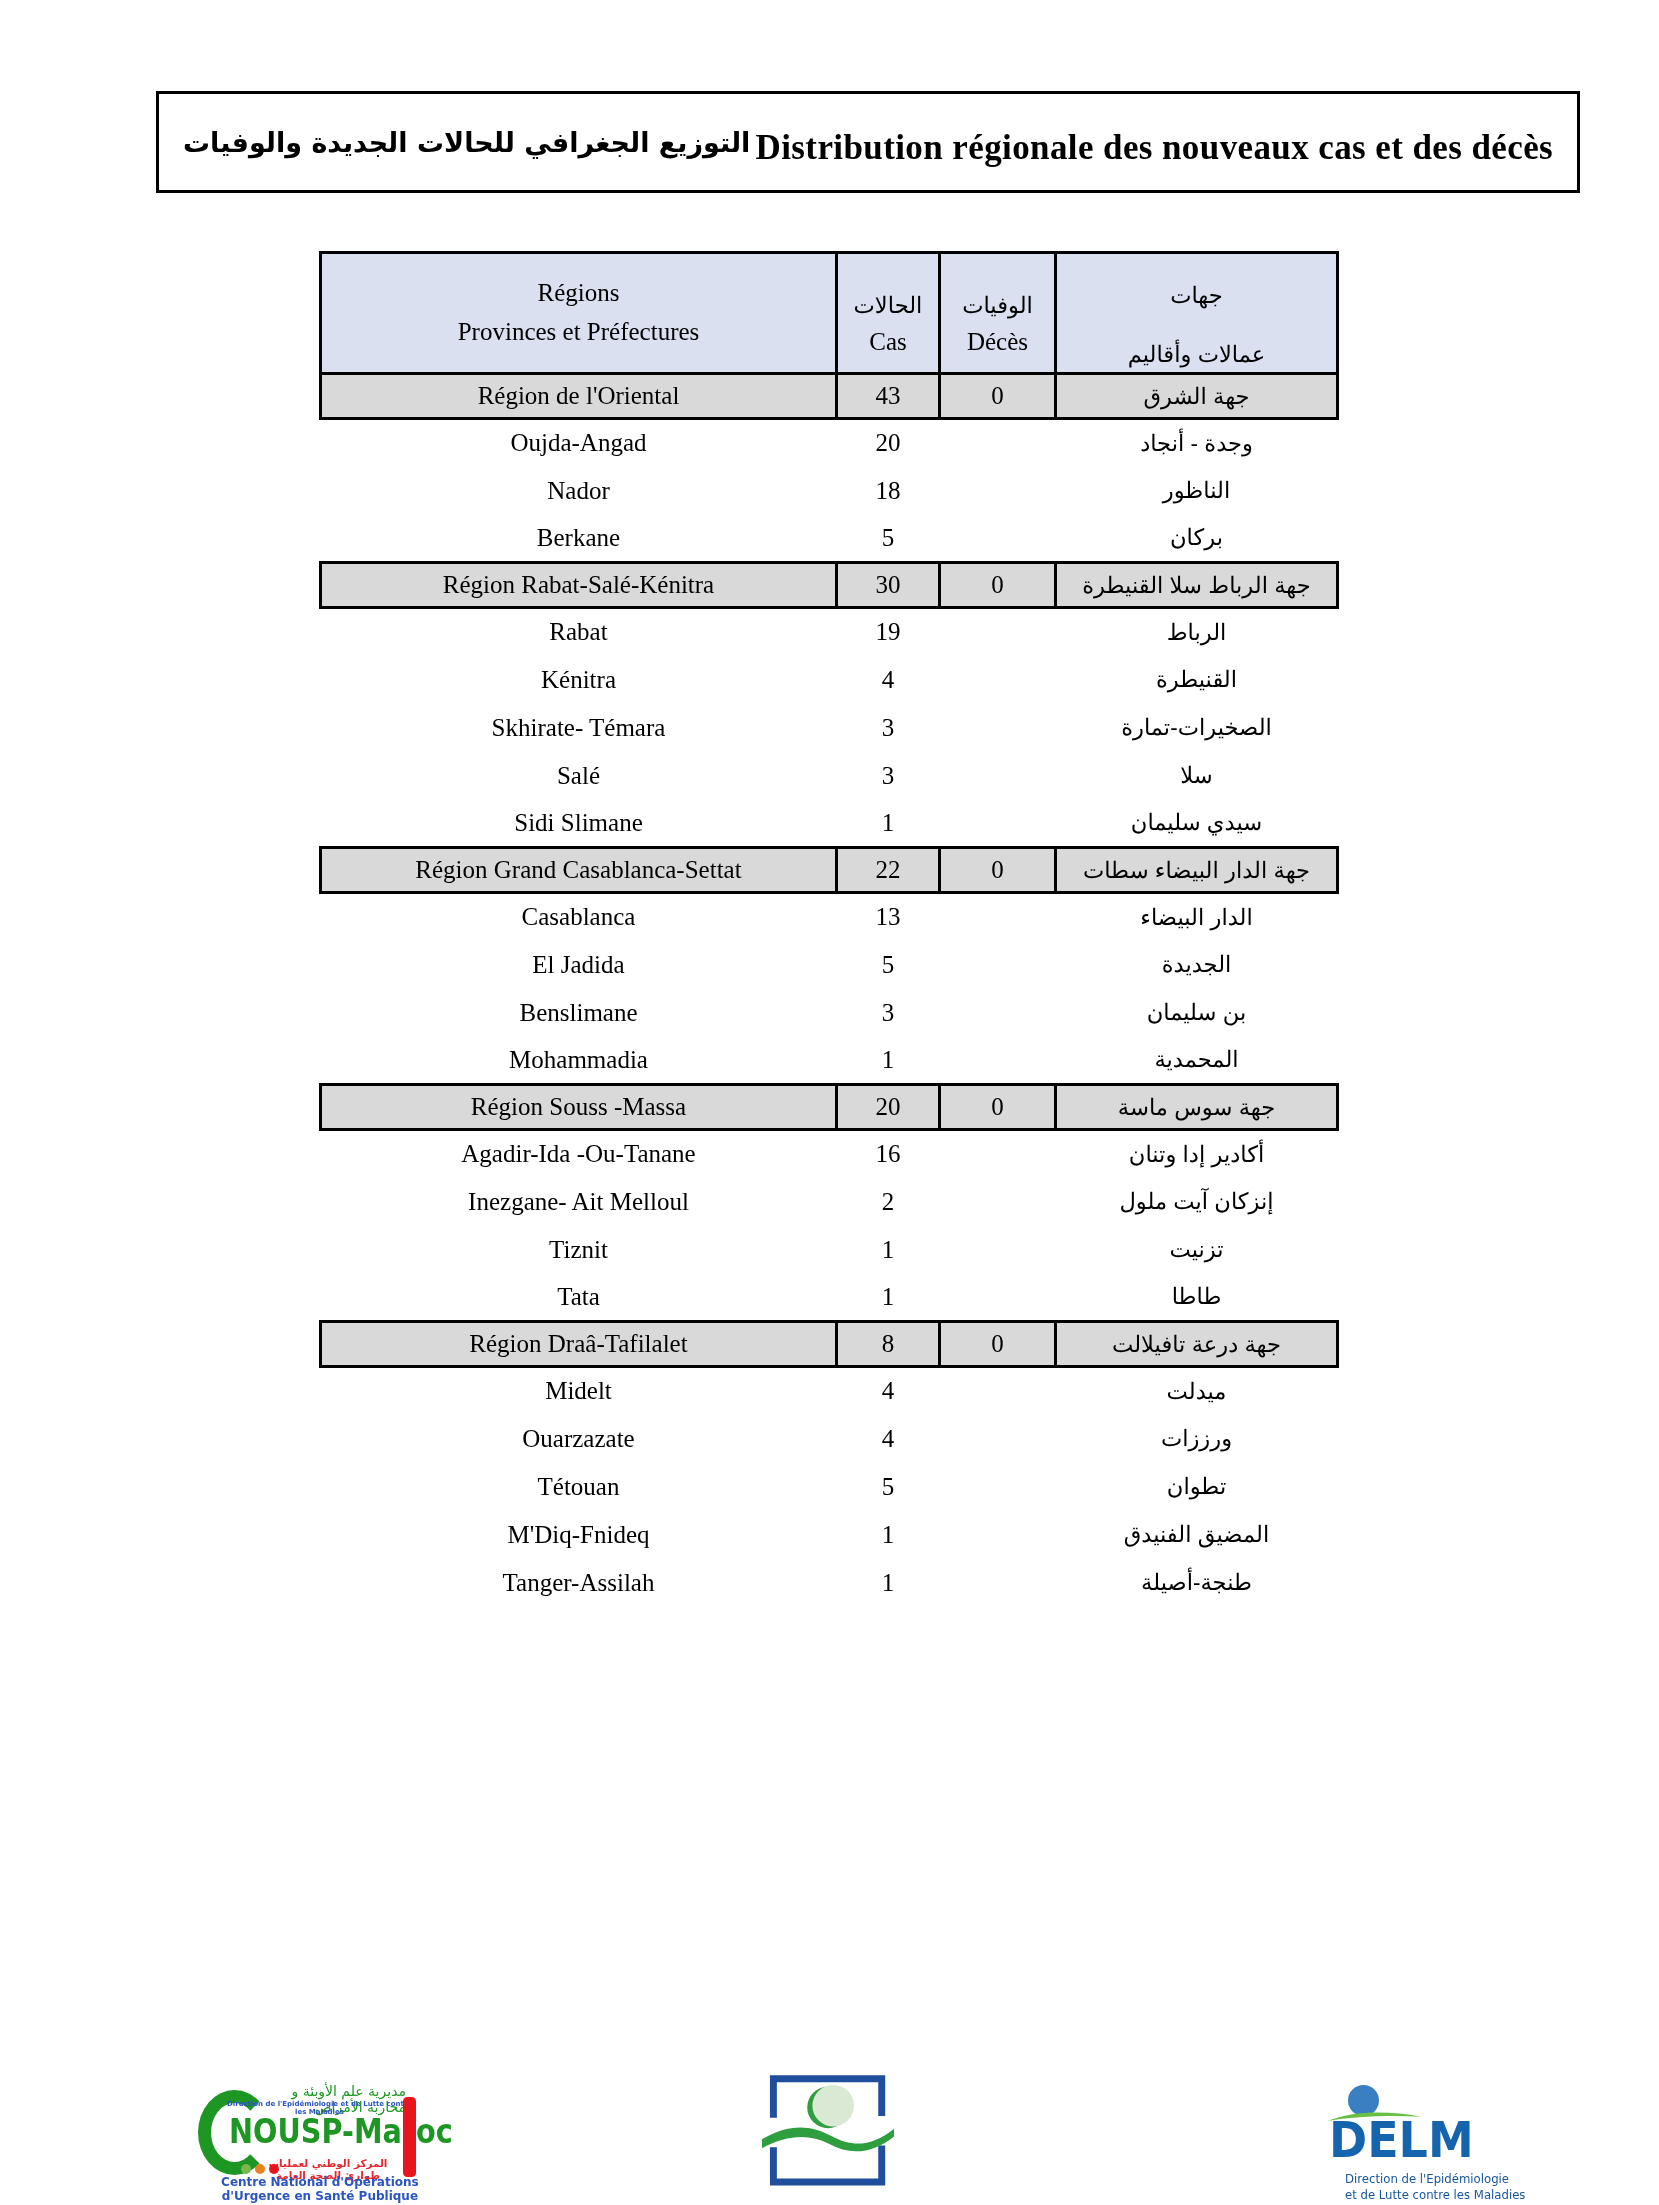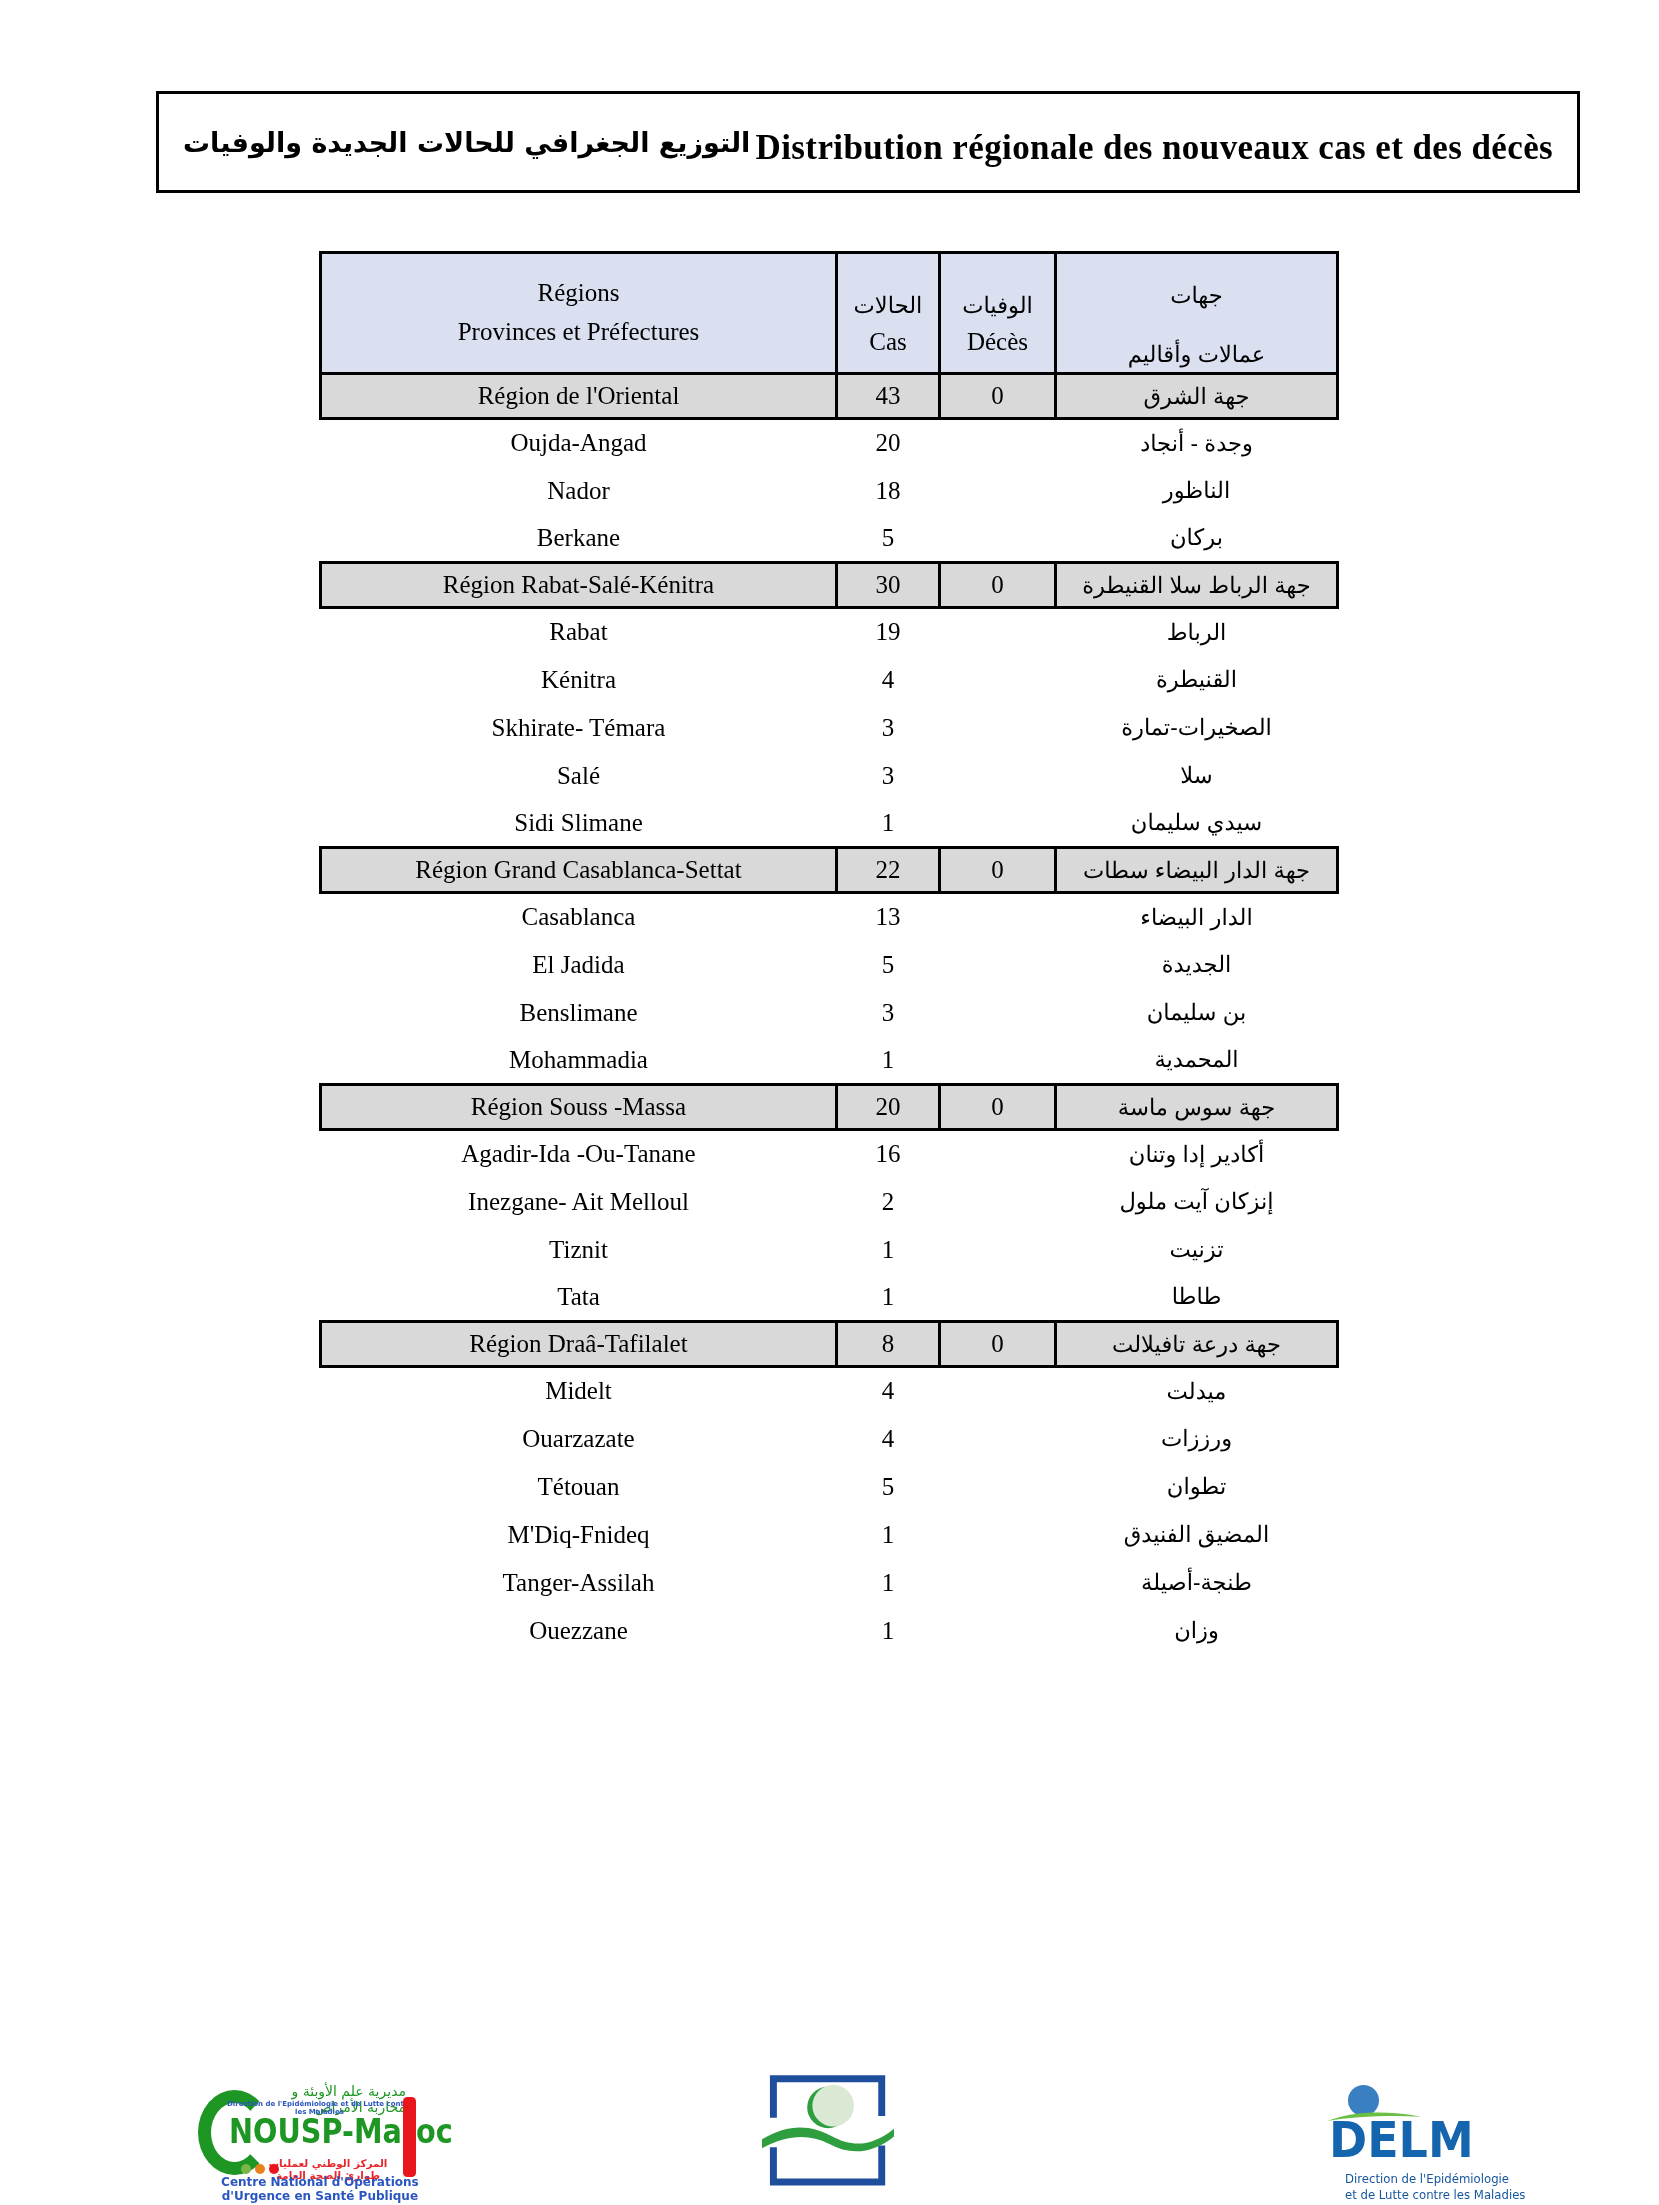--- a/index.html
+++ b/index.html
@@ -251,26 +251,20 @@
           <td class="c2">1</td>
           <td class="c3"></td>
           <td class="c4 ar" dir="rtl">المضيق الفنيدق</td>
         </tr>
         <tr class="province-row">
           <td class="c1">Tanger-Assilah</td>
           <td class="c2">1</td>
           <td class="c3"></td>
           <td class="c4 ar" dir="rtl">طنجة-أصيلة</td>
         </tr>
-        <tr class="province-row">
-          <td class="c1">Ouezzane</td>
-          <td class="c2">1</td>
-          <td class="c3"></td>
-          <td class="c4 ar" dir="rtl">وزان</td>
-        </tr>
       </tbody>
   </table>
 
   <div class="footer">
 
     <div class="logo-nousp">
       <div class="nousp-arc"></div>
       <div class="nousp-ar-top">مديرية علم الأوبئة و محاربة الأمراض</div>
       <div class="nousp-fr-top">Direction de l'Epidémiologie et de Lutte contre les Maladies</div>
       <div class="nousp-name">NOUSP-Maroc</div>

